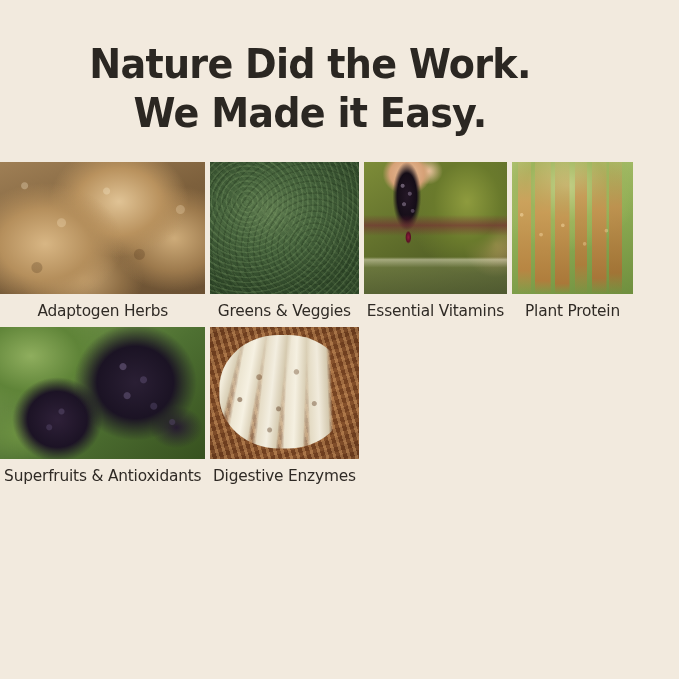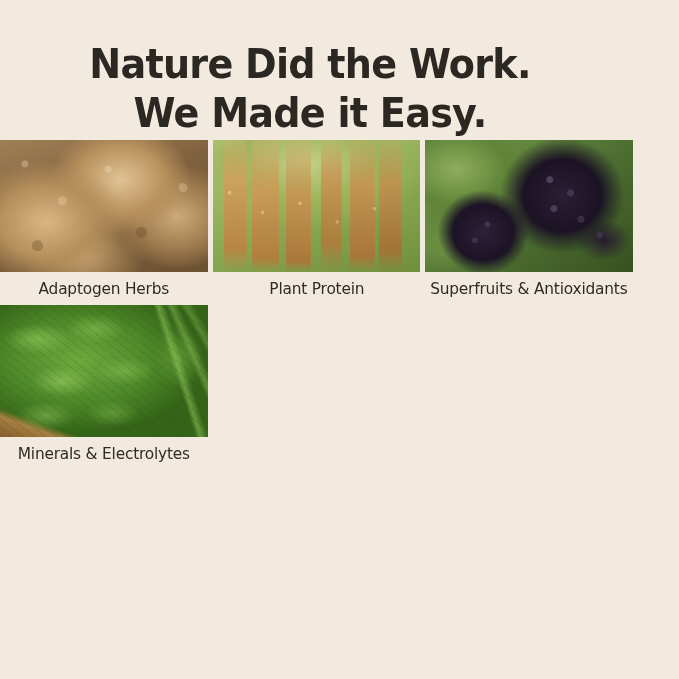--- a/index.html
+++ b/index.html
@@ -33,24 +33,24 @@
     letter-spacing: -0.8px;
     transform: scaleX(0.93);
   }
   .headline-line {
     display: block;
     white-space: nowrap;
   }
 
   
   .grid {
-    margin: 2px auto 0 auto;
+    margin: 24px auto 0 auto;
     width: 633px;
     display: grid;
-    grid-template-columns: repeat(3, 1fr);
+    grid-template-columns: repeat(4, 1fr);
     column-gap: 5px;
     row-gap: 0px;
   }
   .cell {
     width: 100%;
   }
   .thumb {
     width: 100%;
     height: 132px;
     overflow: hidden;
@@ -326,48 +326,65 @@
   <div class="grid">
 
     <div class="cell">
       <div class="thumb">
         <div class="layer t1-base"></div>
         <div class="layer t1-tex"></div>
       </div>
       <span class="caption">Adaptogen Herbs</span>
     </div>
 
-
+    <div class="cell">
+      <div class="thumb">
+        <div class="layer t2-base"></div>
+        <div class="layer t2-tex"></div>
+      </div>
+      <span class="caption">Greens &amp; Veggies</span>
+    </div>
+
+    <div class="cell">
+      <div class="thumb">
+        <div class="layer t3-base"></div>
+        <div class="layer t3-glass"></div>
+        <div class="layer t3-hand"></div>
+        <div class="layer t3-berry"></div>
+        <div class="layer t3-berrydots"></div>
+        <div class="layer t3-drop"></div>
+      </div>
+      <span class="caption">Essential Vitamins</span>
+    </div>
 
     <div class="cell">
       <div class="thumb">
         <div class="layer t5-base"></div>
         <div class="layer t5-spikes"></div>
         <div class="layer t5-grain"></div>
       </div>
       <span class="caption">Plant Protein</span>
     </div>
 
     <div class="cell">
       <div class="thumb">
         <div class="layer t4-base"></div>
         <div class="layer t4-cluster"></div>
         <div class="layer t4-berries"></div>
       </div>
       <span class="caption">Superfruits &amp; Antioxidants</span>
     </div>
 
-
-
-
-    <div class="cell">
-      <div class="thumb">
-        <div class="layer t9-base"></div>
-        <div class="layer t9-basket"></div>
-        <div class="layer t9-leaves"></div>
-        <div class="layer t9-stems"></div>
-        <div class="layer t9-veins"></div>
-      </div>
-      <span class="caption">Minerals &amp; Electrolytes</span>
-    </div>
+    <div class="cell">
+      <div class="thumb">
+        <div class="layer t6-base"></div>
+        <div class="layer t6-weave"></div>
+        <div class="layer t6-roots"></div>
+        <div class="layer t6-spots"></div>
+      </div>
+      <span class="caption">Digestive Enzymes</span>
+    </div>
+
+
+
 
   </div>
 </div>
 
 </body></html>

